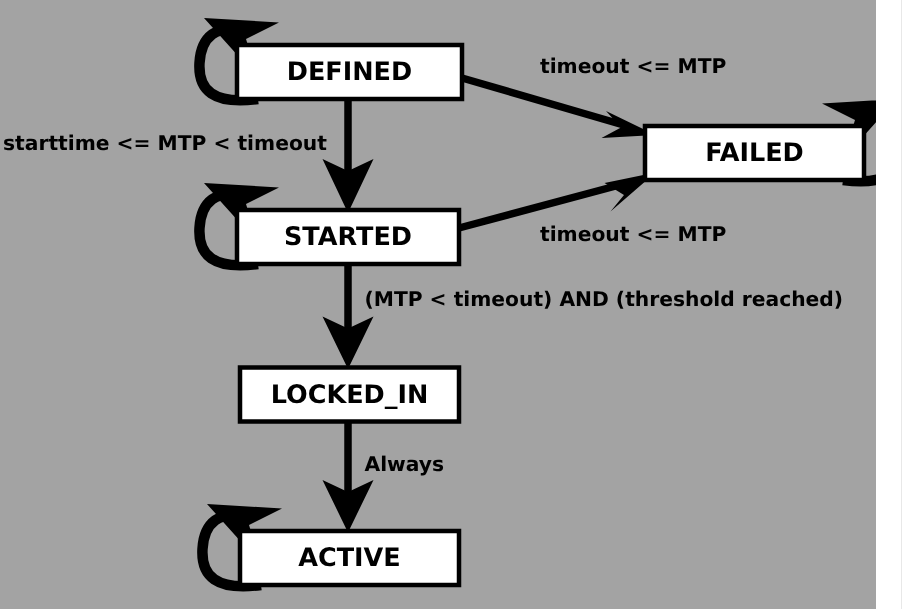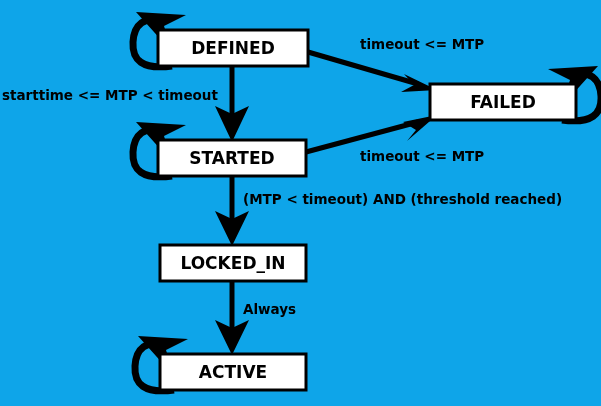--- a/index.html
+++ b/index.html
@@ -2,25 +2,26 @@
 <html><head>
 <meta charset="utf-8">
 <style>
   html, body {
     margin: 0;
     padding: 0;
     background: #ffffff;
   }
   #diagram-root {
     position: relative;
-    width: 601px;
+    width: 552px;
     height: 406px;
-    background: #0ea5e9;
+    background: #a3a3a3;
     overflow: hidden;
     font-family: "DejaVu Sans", sans-serif;
+    padding-left: 32px;
   }
   #diagram-svg {
     position: absolute;
     top: 0;
     left: 0;
     width: 601px;
     height: 406px;
   }
   .state-box-rect {
     fill: #ffffff;

